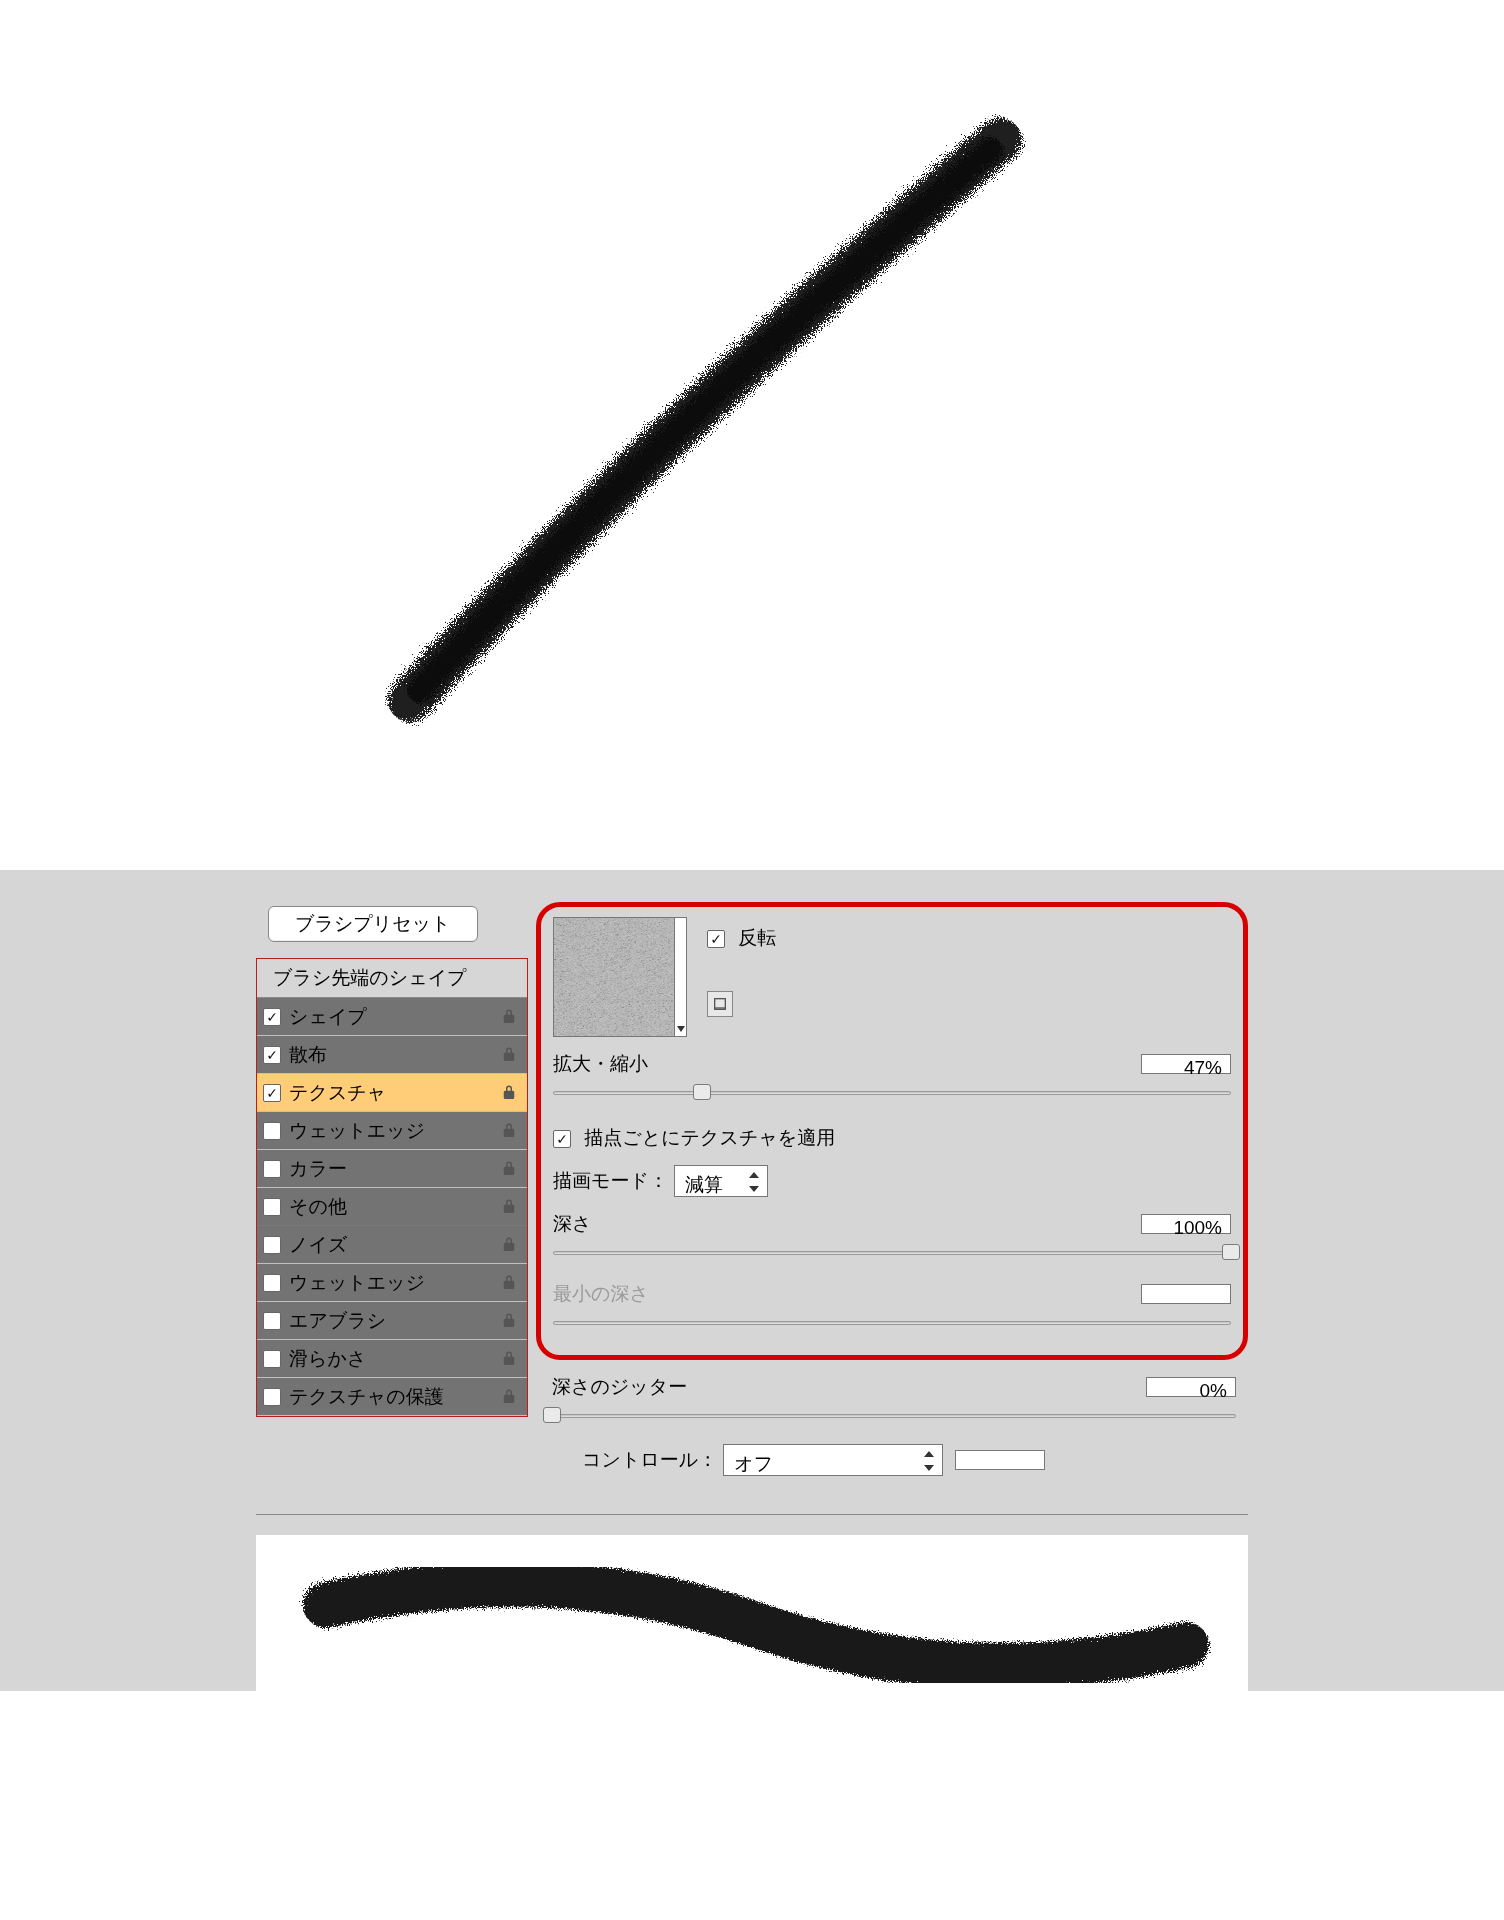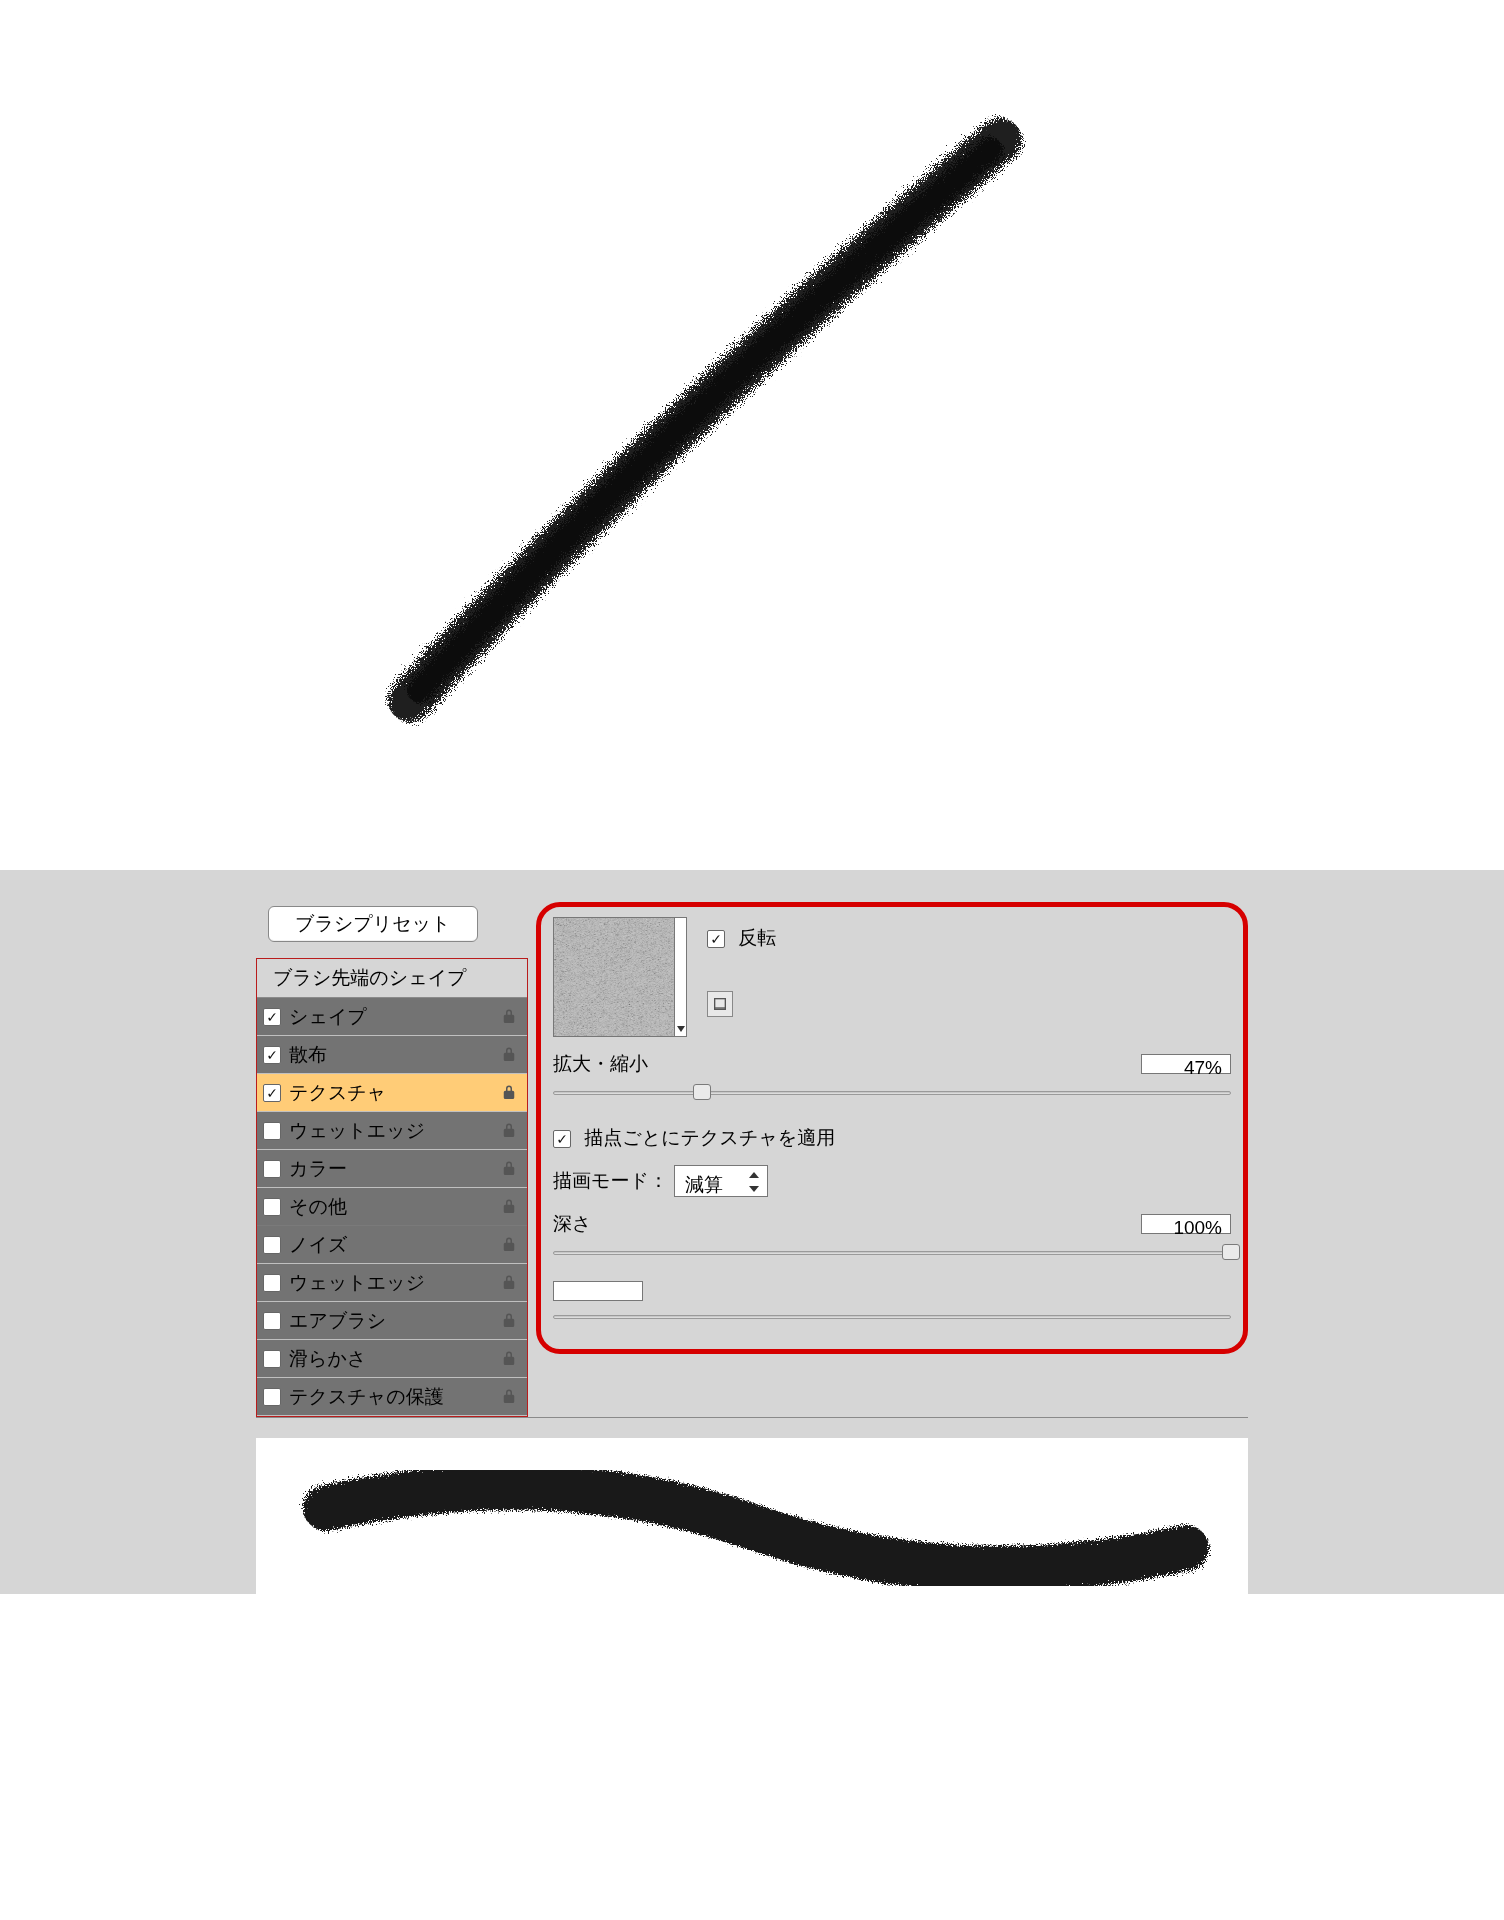--- a/index.html
+++ b/index.html
@@ -419,27 +419,47 @@
       <div class="setting-row">
         <span class="sl-label">深さ</span>
         <span class="val-box">100%</span>
       </div>
       <div class="slider">
         <div class="track"></div>
         <div class="thumb" id="thumb-depth" style="left: 100%;"></div>
       </div>
 
       <div class="setting-row">
+        <span class="sl-label dim">最小の深さ</span>
         <span class="val-box"></span>
       </div>
       <div class="slider">
         <div class="track"></div>
       </div>
     </div>
 
+    <div class="section-below-red">
+      <div class="setting-row">
+        <span class="sl-label">深さのジッター</span>
+        <span class="val-box">0%</span>
+      </div>
+      <div class="slider">
+        <div class="track"></div>
+        <div class="thumb" id="thumb-jitter" style="left: 0%;"></div>
+      </div>
+
+      <div class="setting-row" style="justify-content:flex-start; gap:0; margin-left:30px">
+        <span>コントロール：</span>
+        <span class="dropdown" style="min-width:220px">
+          <span class="dd-txt">オフ</span>
+          <span class="dd-arrows"></span>
+        </span>
+        <span class="val-box" style="margin-left:12px"></span>
+      </div>
+    </div>
   </div>
 
   <div class="bottom-area">
     <div class="preview-box">
       <svg viewBox="0 0 992 156">
         <defs>
           <filter id="rough2" x="-20%" y="-20%" width="140%" height="140%">
             <feTurbulence type="fractalNoise" baseFrequency="0.8" numOctaves="3" result="n"></feTurbulence>
             <feDisplacementMap in="SourceGraphic" in2="n" scale="12"></feDisplacementMap>
           </filter>

